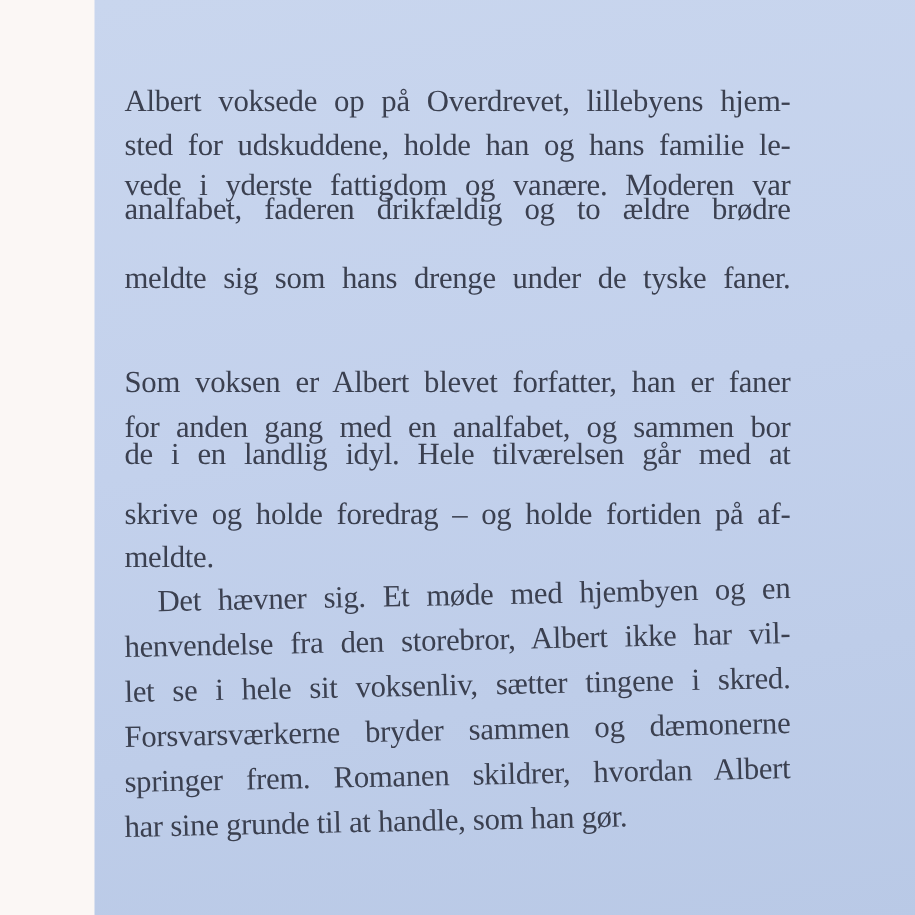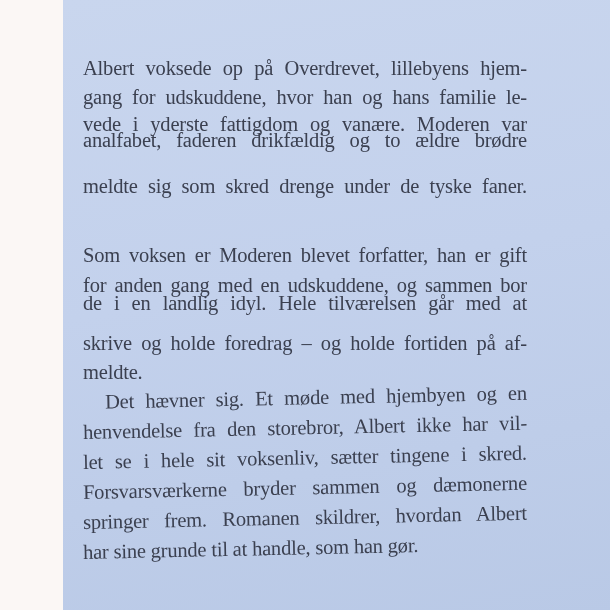--- a/index.html
+++ b/index.html
@@ -47,29 +47,29 @@
     .p3 { transform: rotate(-1.2deg); transform-origin: left center; }
   </style>
 </head>
 <body>
 
 <div class="page">
   <div class="text">
 
     <div>
       <div class="line" style="top:53px">Albert voksede op på Overdrevet, lillebyens hjem-</div>
-      <div class="line" style="top:82px">gang for udskuddene, hvor han og hans familie le-</div>
+      <div class="line" style="top:82px">sted for udskuddene, holde han og hans familie le-</div>
       <div class="line" style="top:109px">vede i yderste fattigdom og vanære. Moderen var</div>
       <div class="line" style="top:125px">analfabet, faderen drikfældig og to ældre brødre</div>
-      <div class="line" style="top:171px">meldte sig som skred drenge under de tyske faner.</div>
+      <div class="line" style="top:171px">meldte sig som hans drenge under de tyske faner.</div>
     </div>
 
     <div>
-      <div class="line" style="top:240px">Som voksen er Moderen blevet forfatter, han er gift</div>
-      <div class="line" style="top:270px">for anden gang med en udskuddene, og sammen bor</div>
+      <div class="line" style="top:240px">Som voksen er Albert blevet forfatter, han er faner</div>
+      <div class="line" style="top:270px">for anden gang med en analfabet, og sammen bor</div>
       <div class="line" style="top:288px">de i en landlig idyl. Hele tilværelsen går med at</div>
       <div class="line" style="top:328px">skrive og holde foredrag – og holde fortiden på af-</div>
       <div class="line last" style="top:357px">meldte.</div>
     </div>
 
     <div>
       <div class="line indent p3" style="top:387px">Det hævner sig. Et møde med hjembyen og en</div>
       <div class="line p3" style="top:417px">henvendelse fra den storebror, Albert ikke har vil-</div>
       <div class="line p3" style="top:447px">let se i hele sit voksenliv, sætter tingene i skred.</div>
       <div class="line p3" style="top:477px">Forsvarsværkerne bryder sammen og dæmonerne</div>

